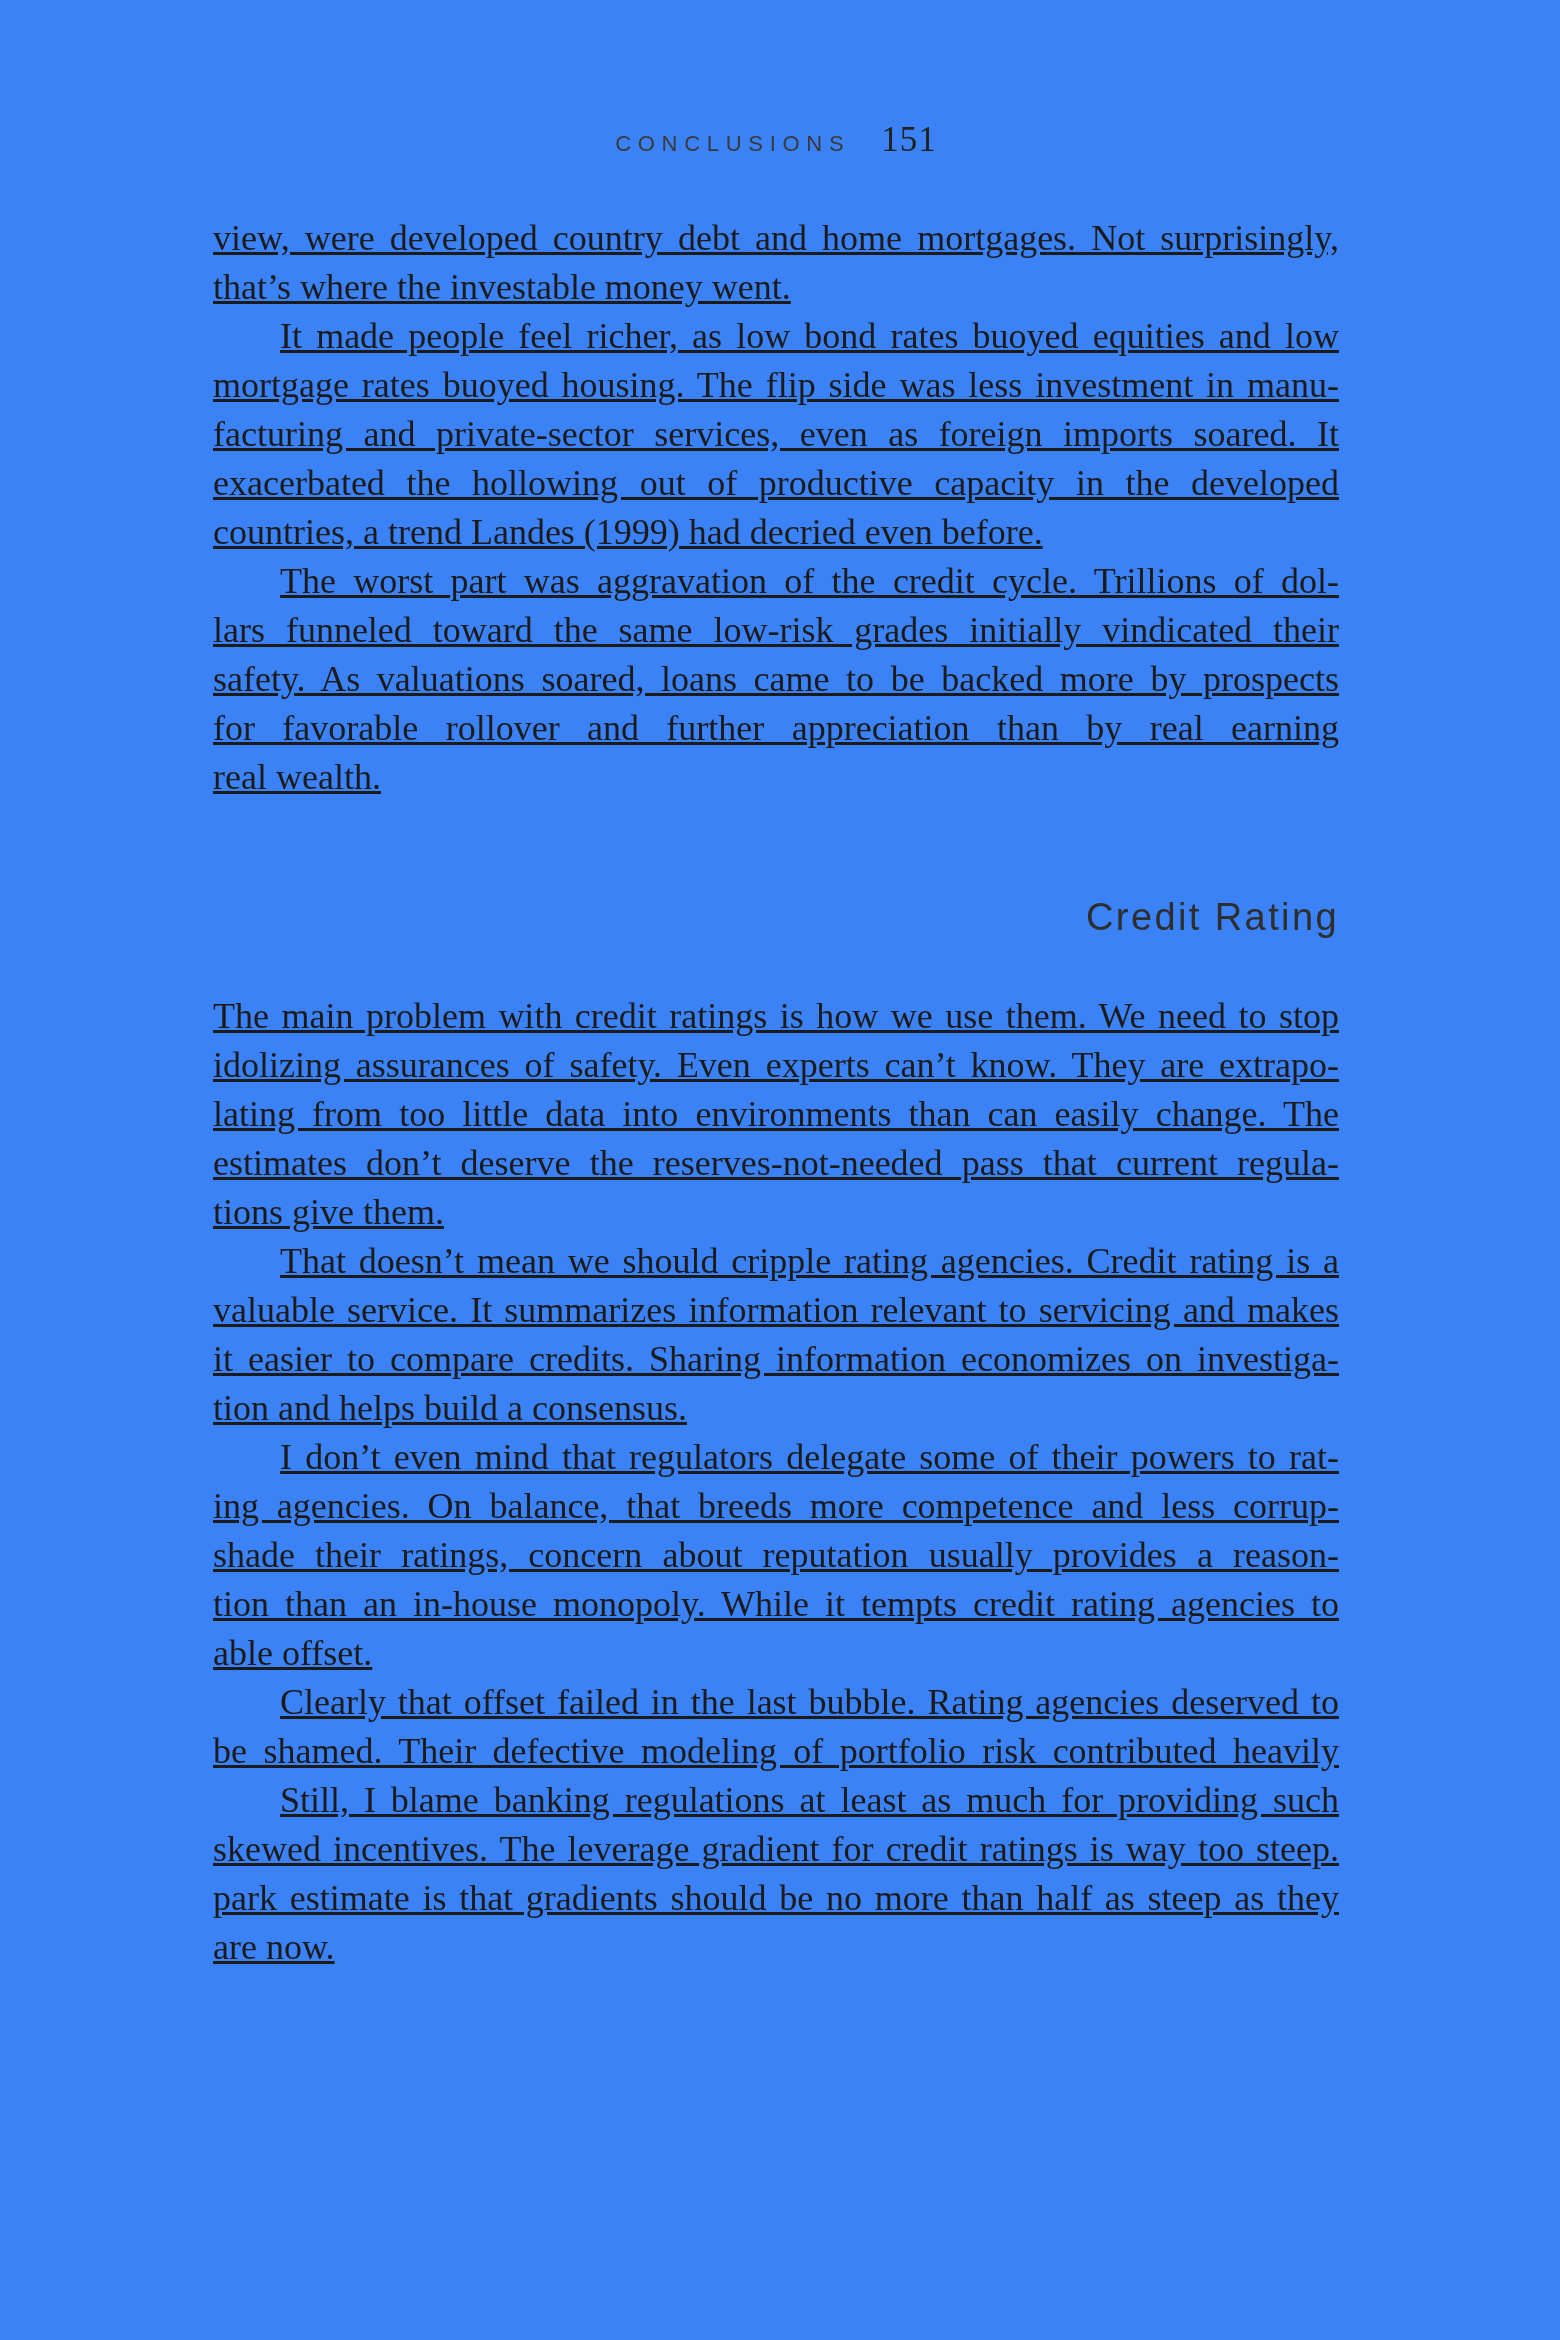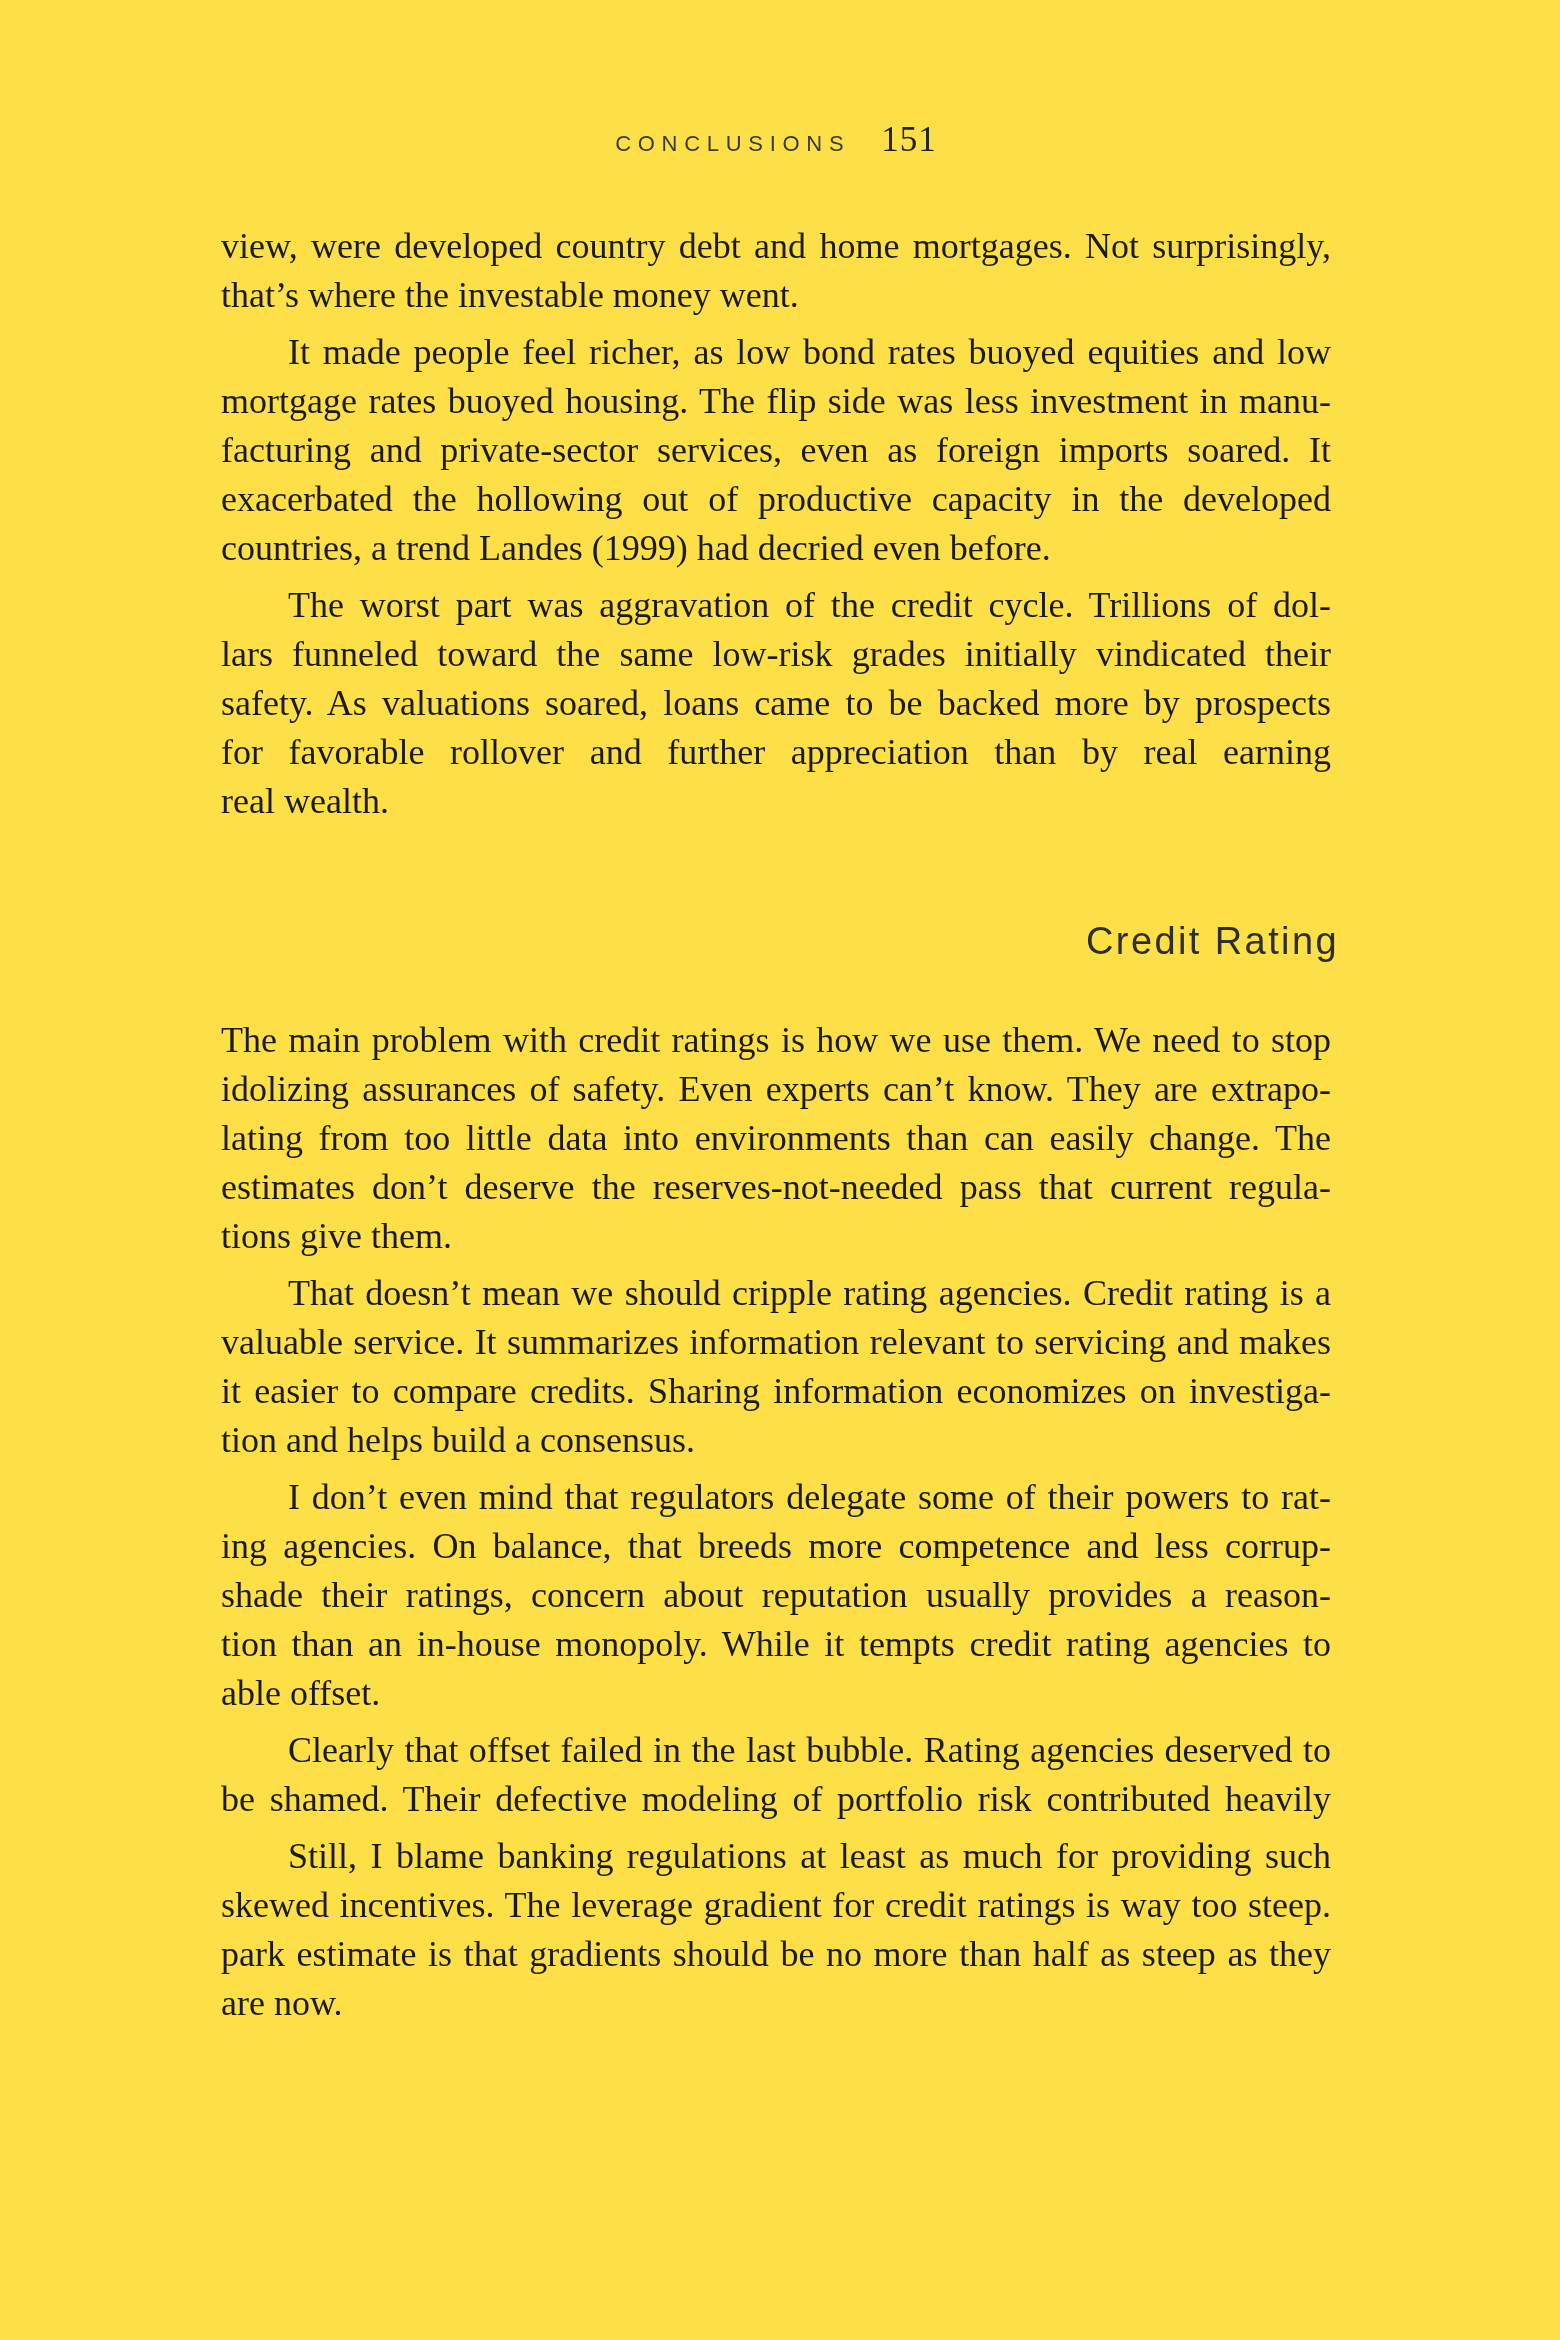--- a/index.html
+++ b/index.html
@@ -4,21 +4,21 @@
 <style>
   html, body {
     margin: 0;
     padding: 0;
     background: #ffffff;
   }
   .page {
     position: relative;
     width: 1561px;
     height: 2341px;
-    background: #fde047;
+    background: #3b82f6;
     overflow: hidden;
     font-family: "Liberation Serif", serif;
     color: #1b1b1b;
   }
   .running-head {
     position: absolute;
     top: 120px;
     left: 213px;
     width: 1126px;
     text-align: center;
@@ -40,21 +40,22 @@
   }
   .text-block {
     position: absolute;
     left: 213px;
     top: 214px;
     width: 1126px;
     font-size: 36px;
     line-height: 49px;
   }
   .para {
-    margin: 8px;
+    margin: 0;
+    text-decoration: underline;
   }
   .line {
     white-space: normal;
   }
   .line.j {
     text-align: justify;
     text-align-last: justify;
   }
   .line.last {
     text-align: left;

